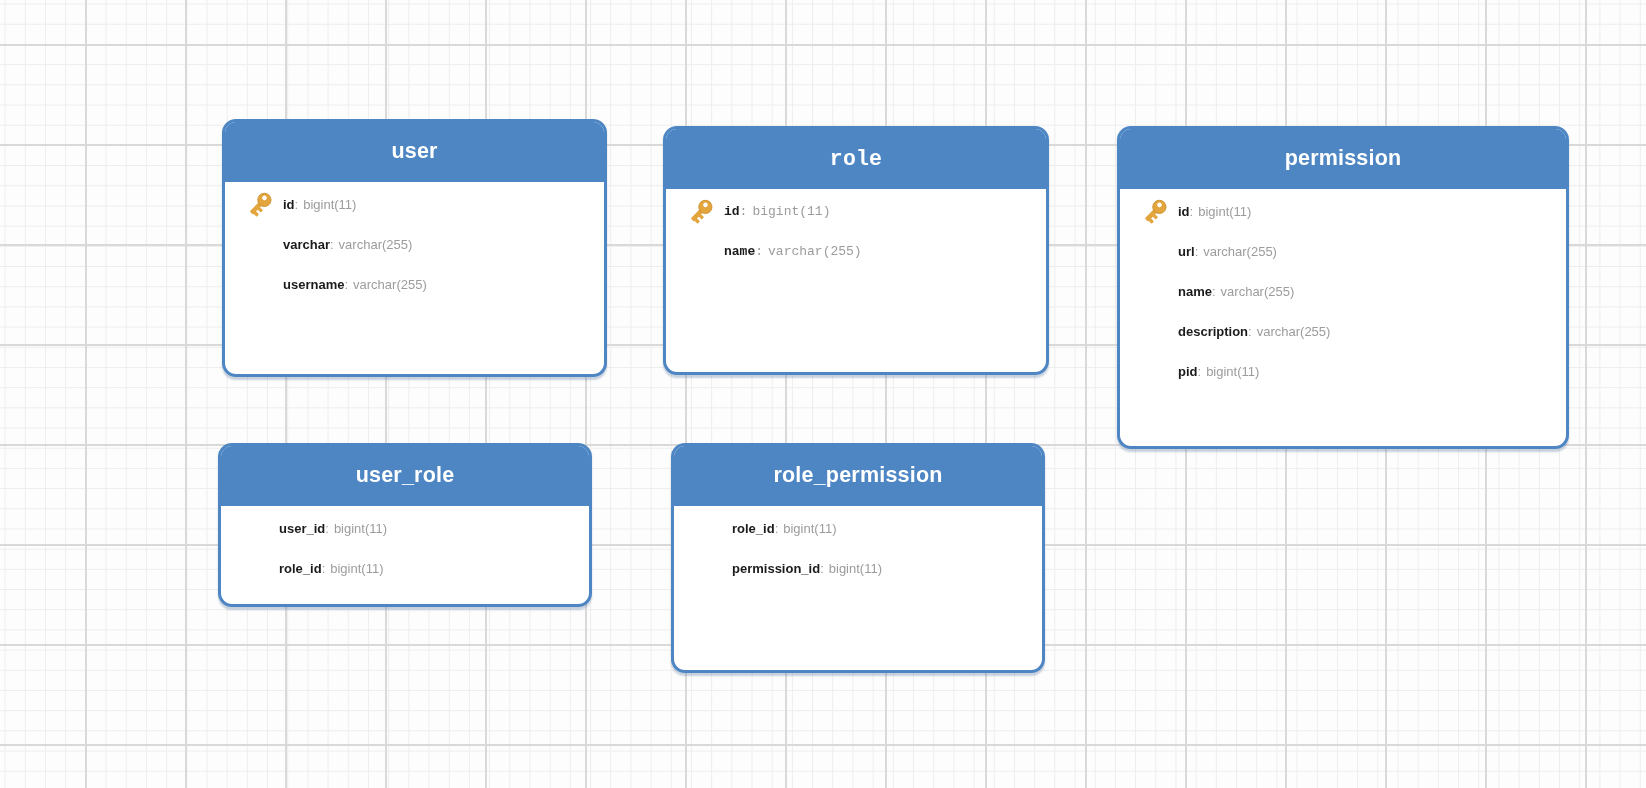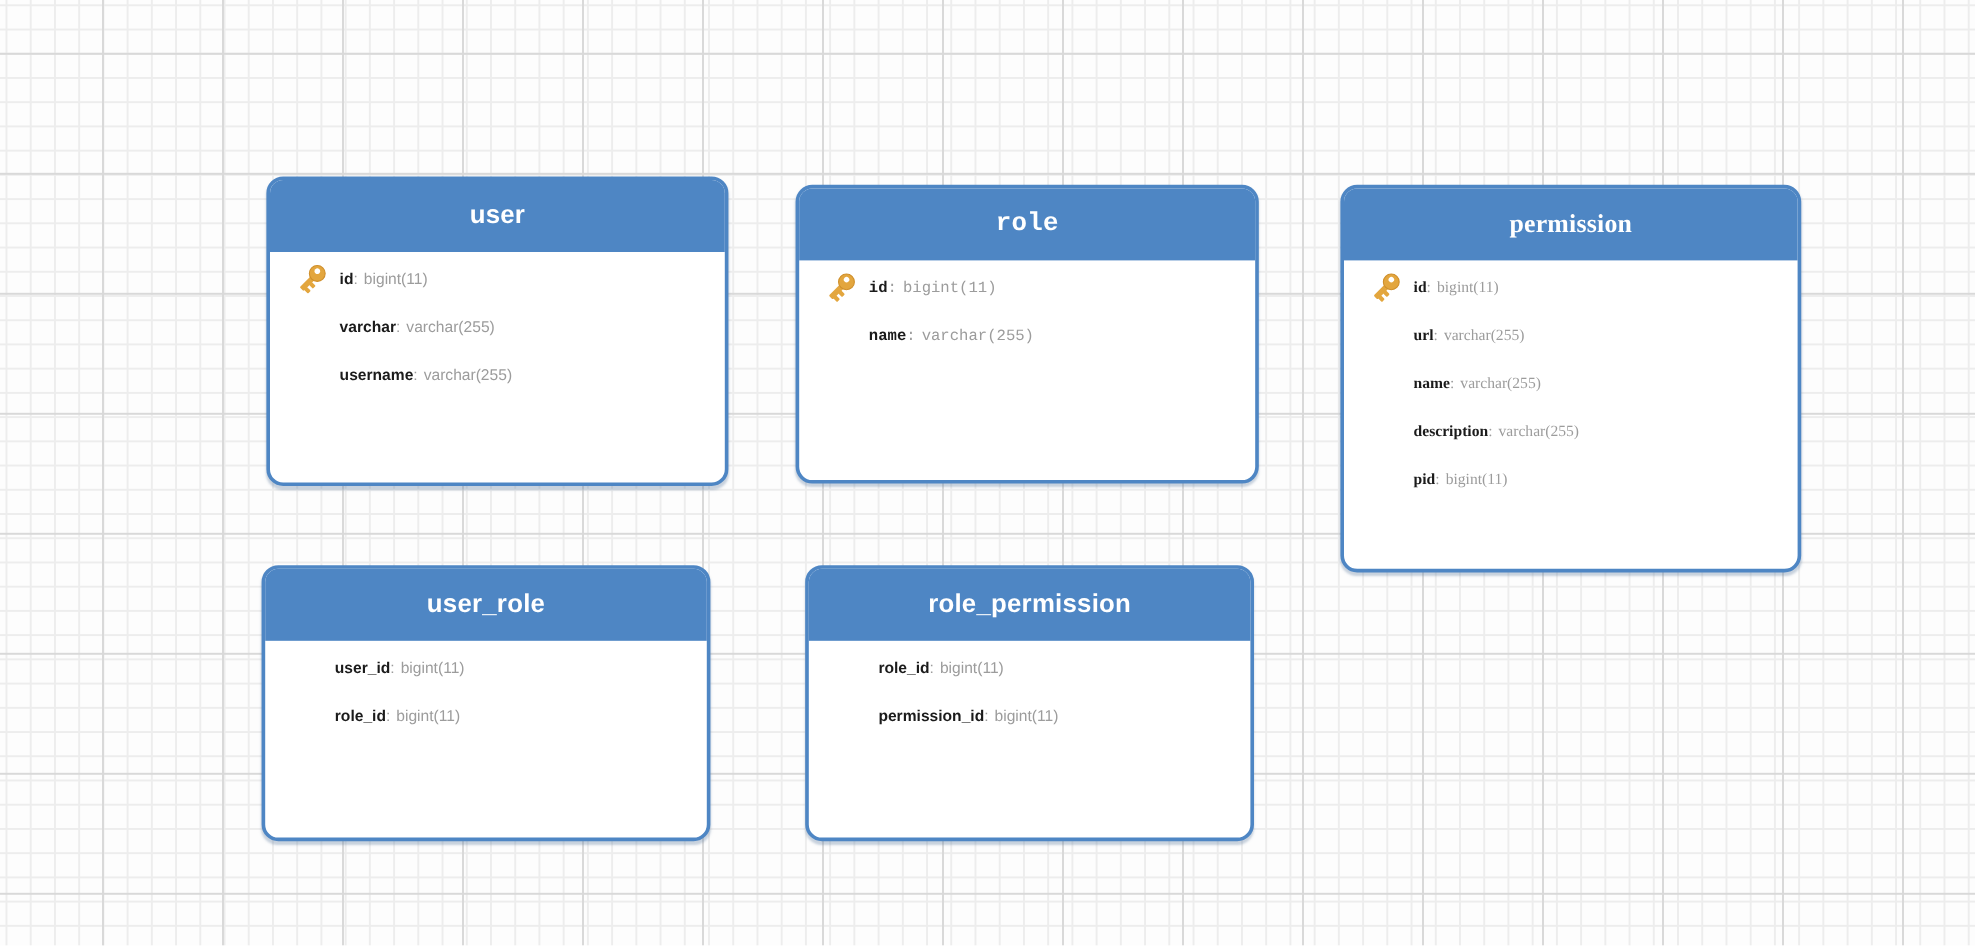--- a/index.html
+++ b/index.html
@@ -20,21 +20,20 @@
     background-position: 85px 0, 0 44px, 4.6px 0, 0 3.6px;
   }
 
   .table-card {
     position: absolute;
     background: #ffffff;
     border: 3.5px solid var(--table-border, #4e86c4);
     border-radius: 14px;
     box-shadow: 0 2.5px 2px rgba(96, 125, 160, 0.35);
     overflow: hidden;
-    margin-top: 28px;
   }
 
   .table-header {
     height: 61px;
     margin: -1px -1px 0 -1px;
     background: var(--table-header-bg, #4e86c4);
     display: flex;
     align-items: center;
     justify-content: center;
   }
@@ -135,21 +134,21 @@
   </div>
 
   <div class="field-row">
     
     <span class="field-name">name</span><span class="field-sep">:</span>
     <span class="field-type">varchar(255)</span>
   </div>
 </div>
   </div>
 
-  <div class="table-card" style="left: 1117px; top: 126px; width: 384px; height: 323px; font-family: Liberation Serif, serif;">
+  <div class="table-card" style="left: 1117px; top: 126px; width: 452px; height: 323px;">
     <div class="table-header">
       <span class="table-title">permission</span>
     </div>
     <div class="table-body">
   <div class="field-row">
     <span class="key-icon">
       <svg viewBox="0 0 30 30" width="30" height="30" aria-hidden="true">
         <g transform="rotate(-45 15 15)">
           <rect x="2.5" y="12.9" width="15.5" height="4.6" rx="1" fill="#e3a63e"></rect>
           <rect x="3.6" y="16.8" width="3.4" height="4.8" rx="0.8" fill="#e3a63e"></rect>
@@ -183,21 +182,21 @@
   </div>
 
   <div class="field-row">
     
     <span class="field-name">pid</span><span class="field-sep">:</span>
     <span class="field-type">bigint(11)</span>
   </div>
 </div>
   </div>
 
-  <div class="table-card" style="left: 218px; top: 443px; width: 374px; height: 230px;">
+  <div class="table-card" style="left: 218px; top: 443px; width: 374px; height: 164px;">
     <div class="table-header">
       <span class="table-title">user_role</span>
     </div>
     <div class="table-body">
   <div class="field-row">
     
     <span class="field-name">user_id</span><span class="field-sep">:</span>
     <span class="field-type">bigint(11)</span>
   </div>
 

